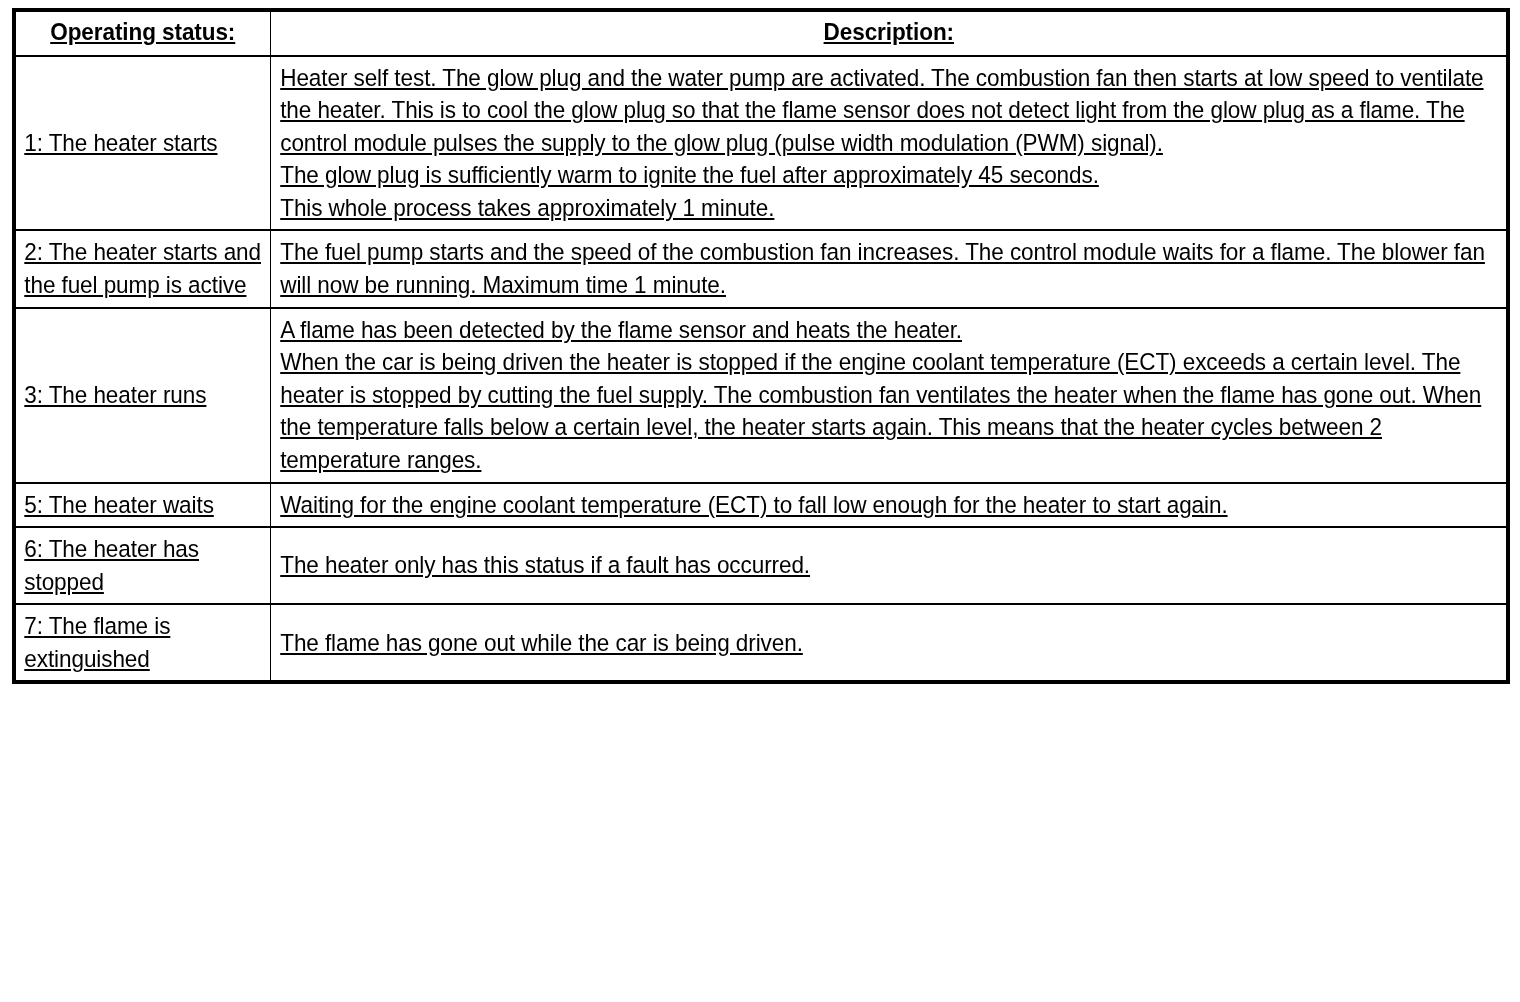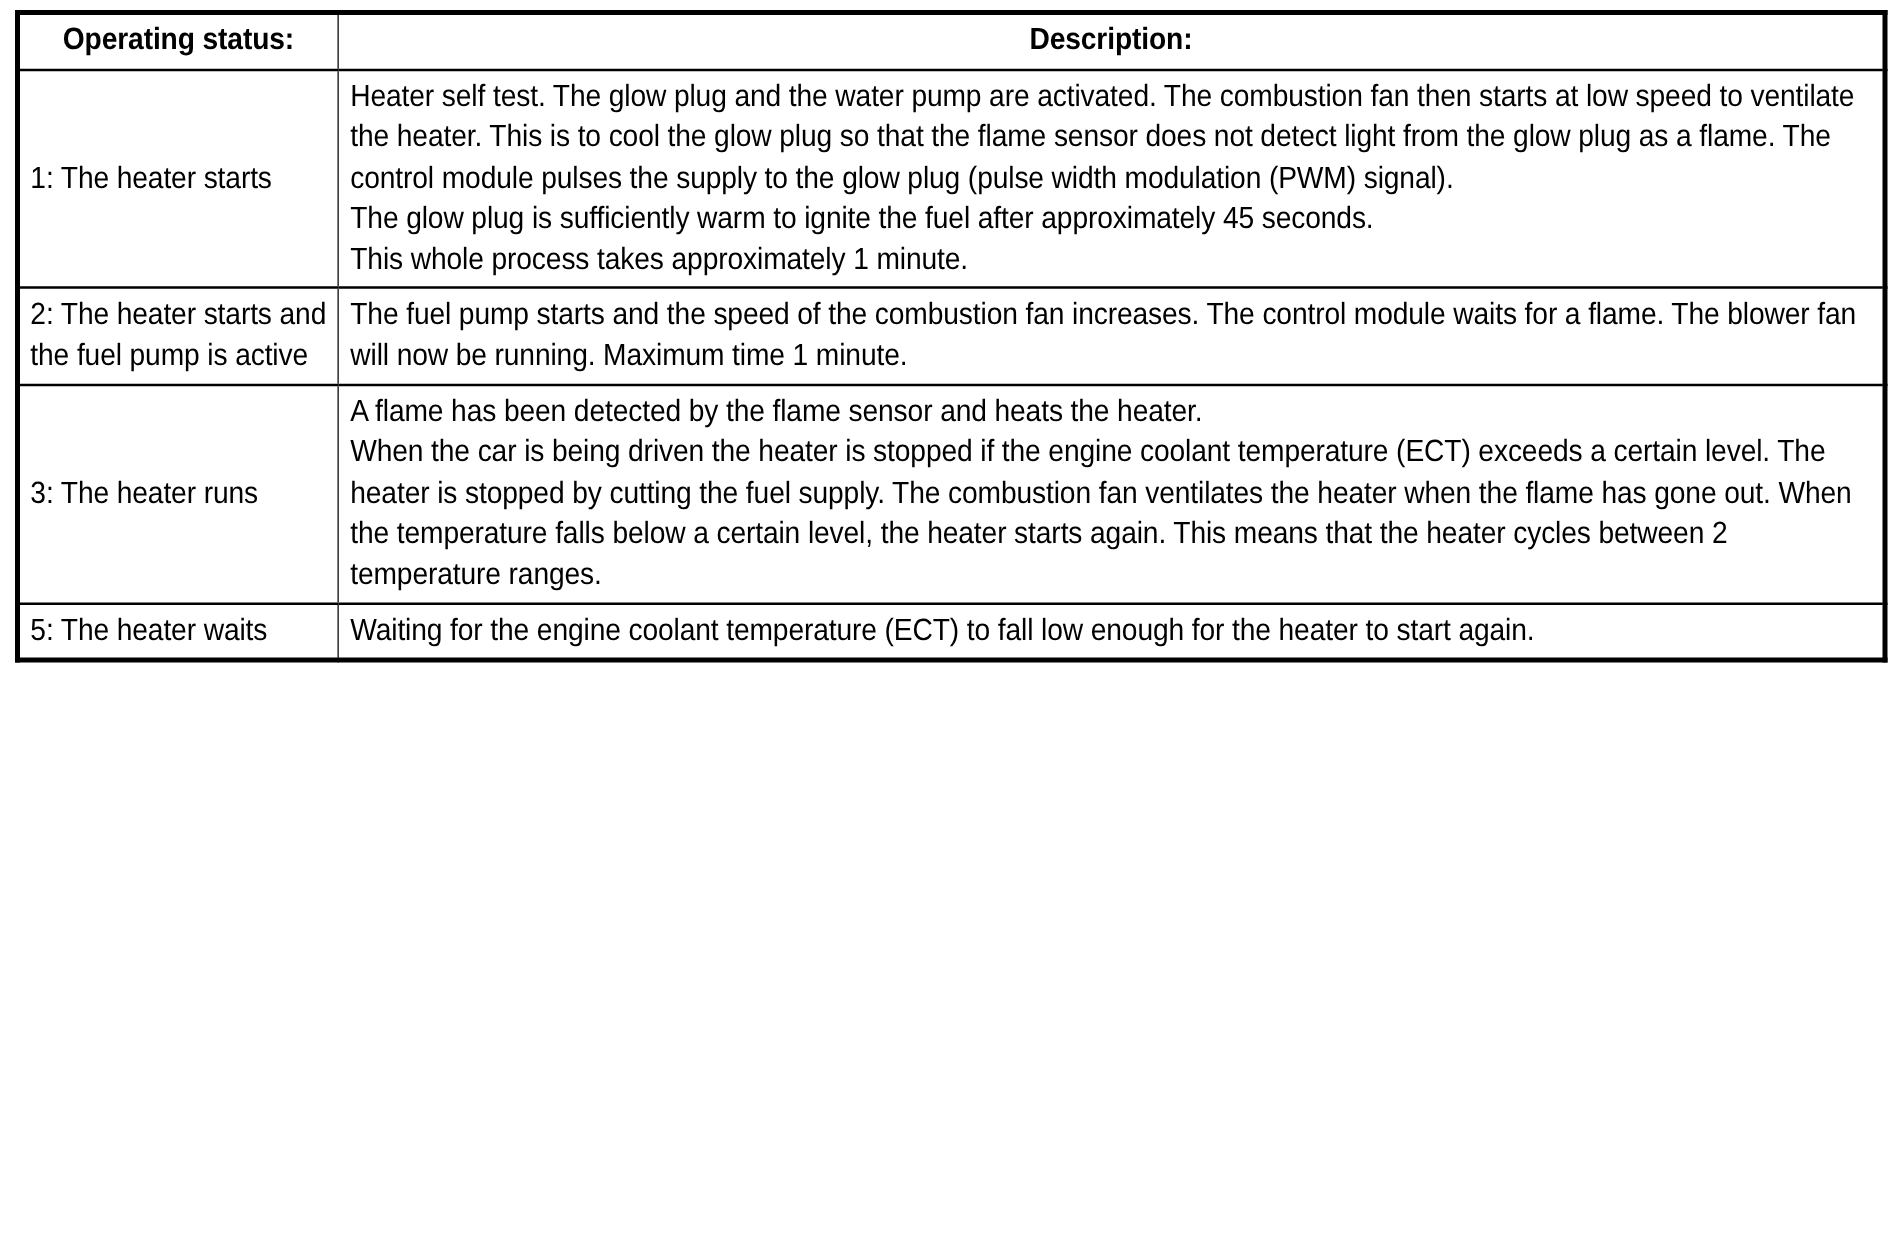--- a/index.html
+++ b/index.html
@@ -39,20 +39,21 @@
     border: 1px solid #000000;
     vertical-align: middle;
     padding: 0;
     background: #ffffff;
   }
 
   
   table.status-table tr > * {
     border-top-width: 2px;
     border-bottom-width: 2px;
+    text-decoration: underline;
   }
 
   .cell-inner {
     padding: 5px 9px 5px 9px;
     font-size: 24.5px;
     line-height: 1.33;
     letter-spacing: -0.1px;
     transform: scaleX(0.92);
     transform-origin: left center;
     width: 108.7%;
@@ -127,15 +128,31 @@
         </td>
       </tr>
       <tr>
         <td class="status-cell">
           <div class="cell-inner">5: The heater waits</div>
         </td>
         <td class="desc-cell">
           <div class="cell-inner">Waiting for the engine coolant temperature (ECT) to fall low enough for the heater to start again.</div>
         </td>
       </tr>
+      <tr>
+        <td class="status-cell">
+          <div class="cell-inner">6: The heater has stopped</div>
+        </td>
+        <td class="desc-cell">
+          <div class="cell-inner">The heater only has this status if a fault has occurred.</div>
+        </td>
+      </tr>
+      <tr>
+        <td class="status-cell">
+          <div class="cell-inner">7: The flame is extinguished</div>
+        </td>
+        <td class="desc-cell">
+          <div class="cell-inner">The flame has gone out while the car is being driven.</div>
+        </td>
+      </tr>
     </tbody>
   </table>
 </div>
 
 </body></html>

